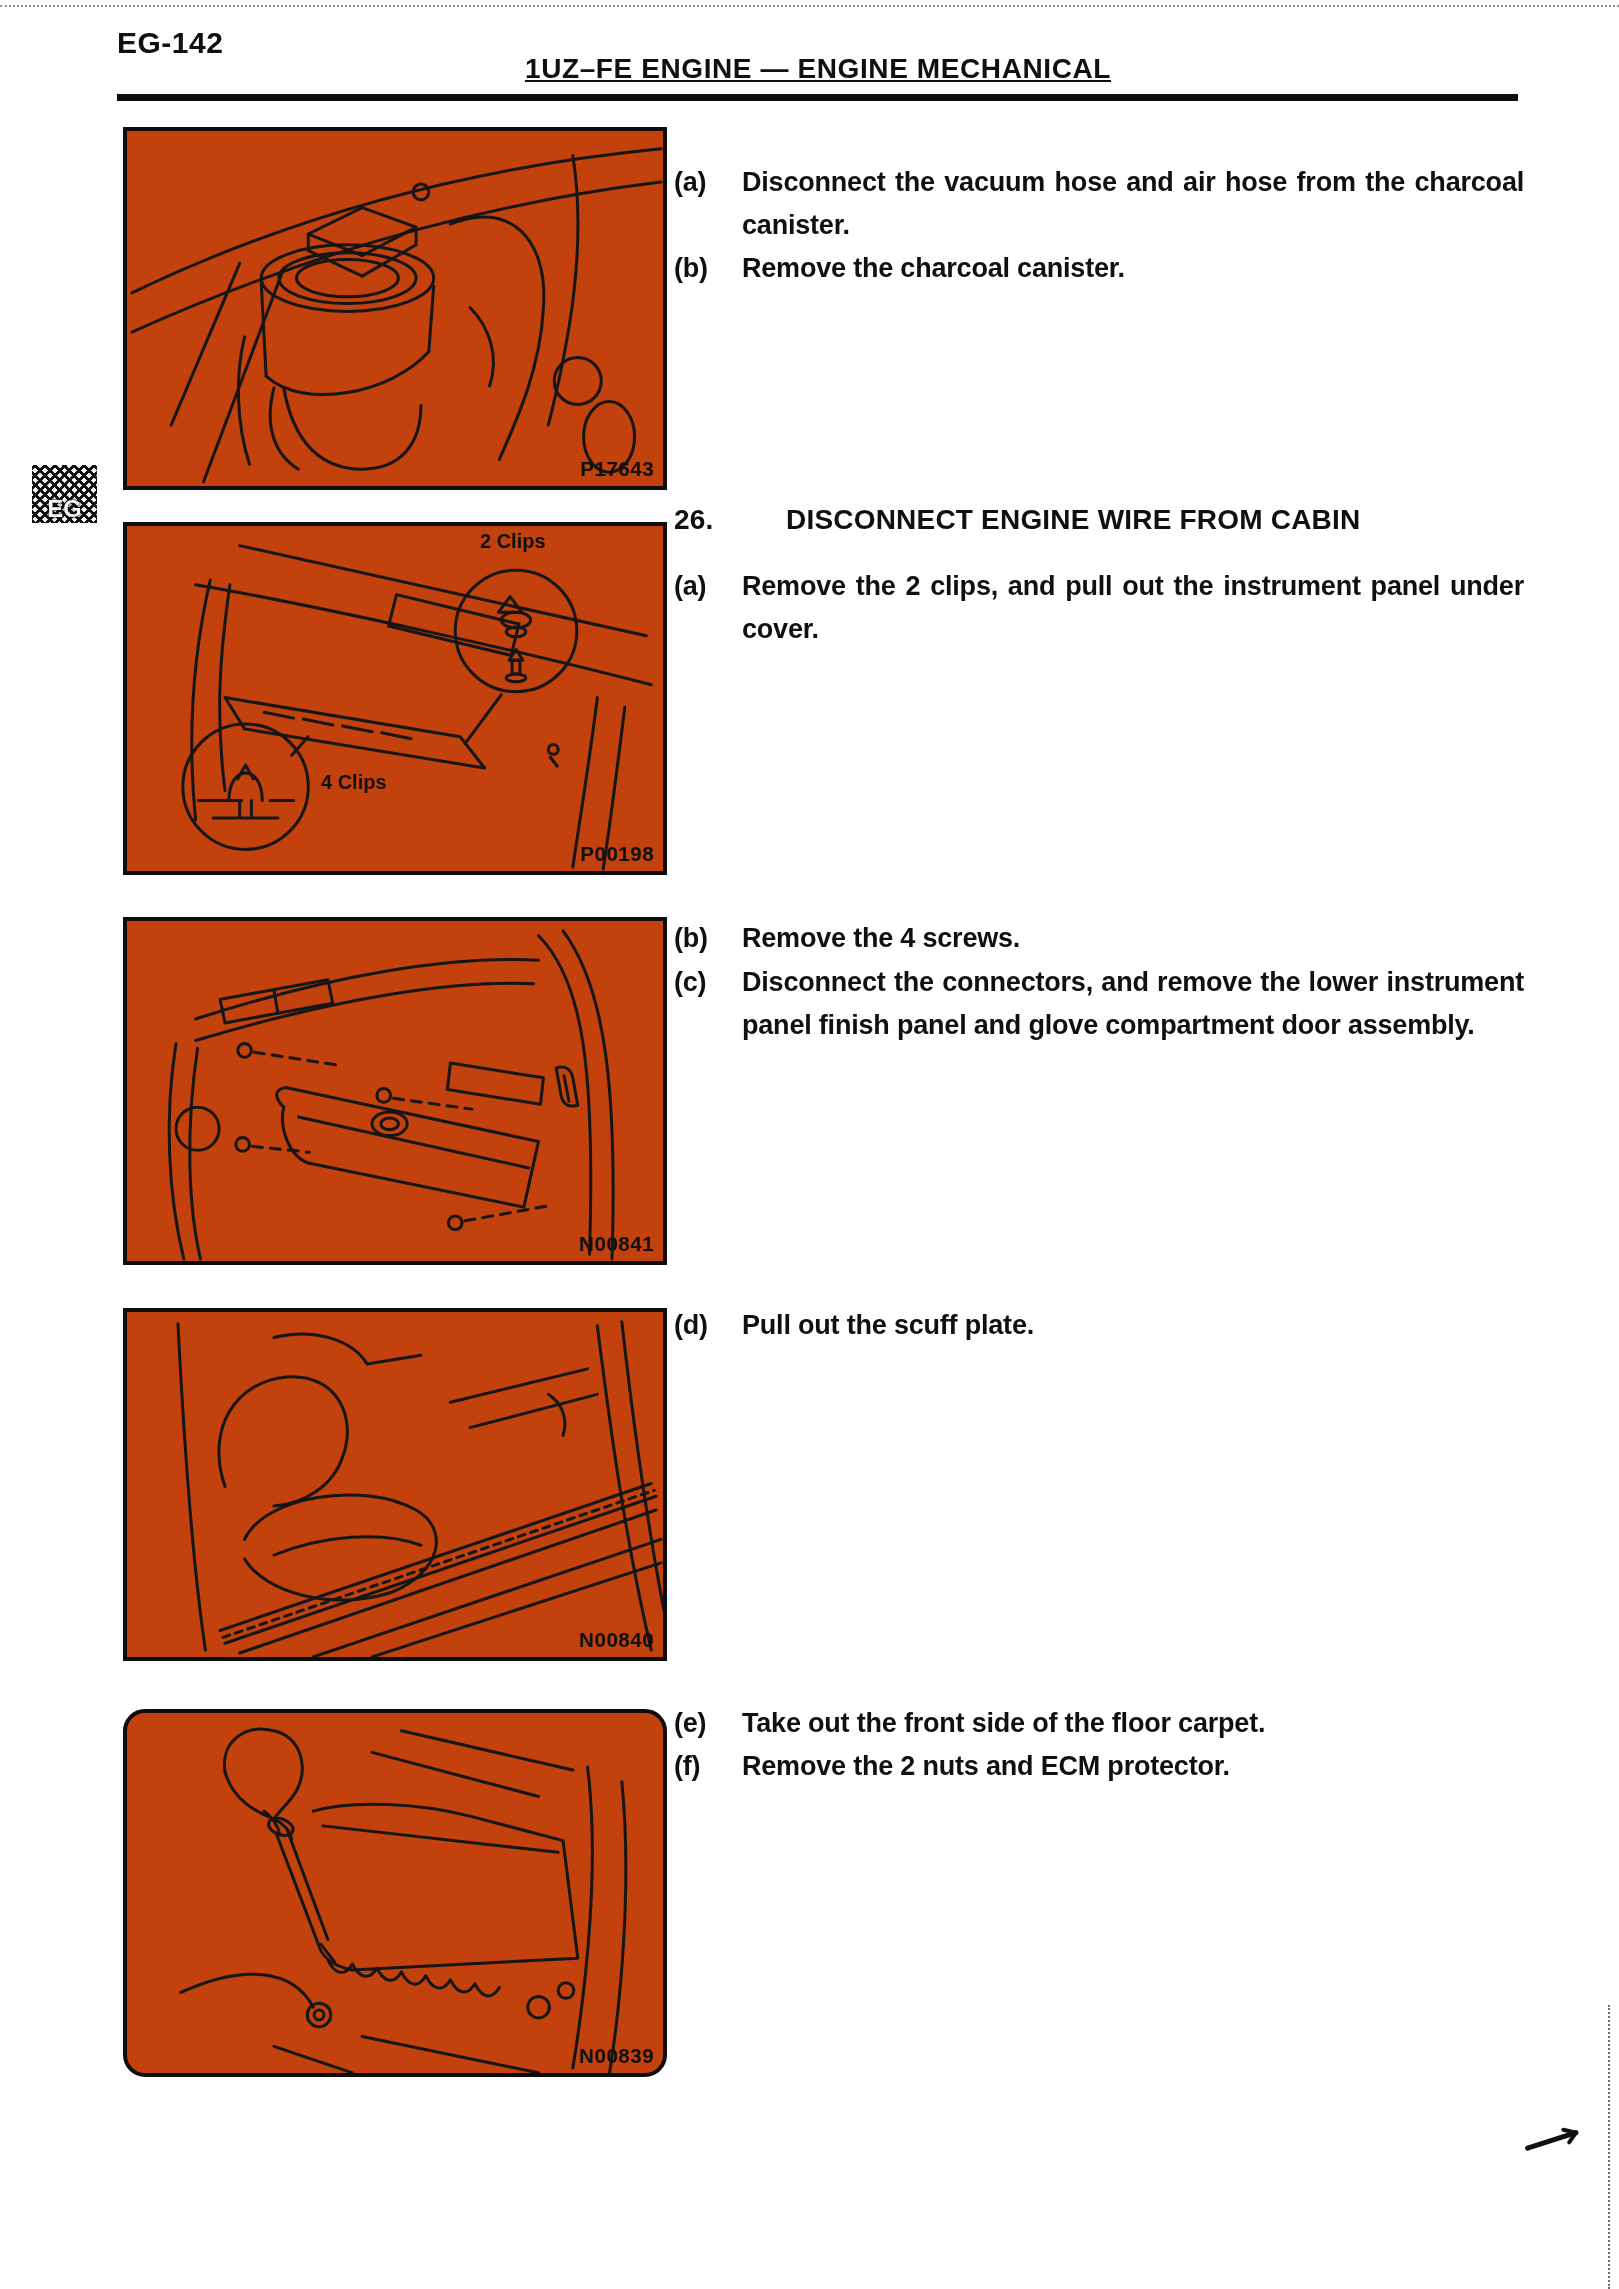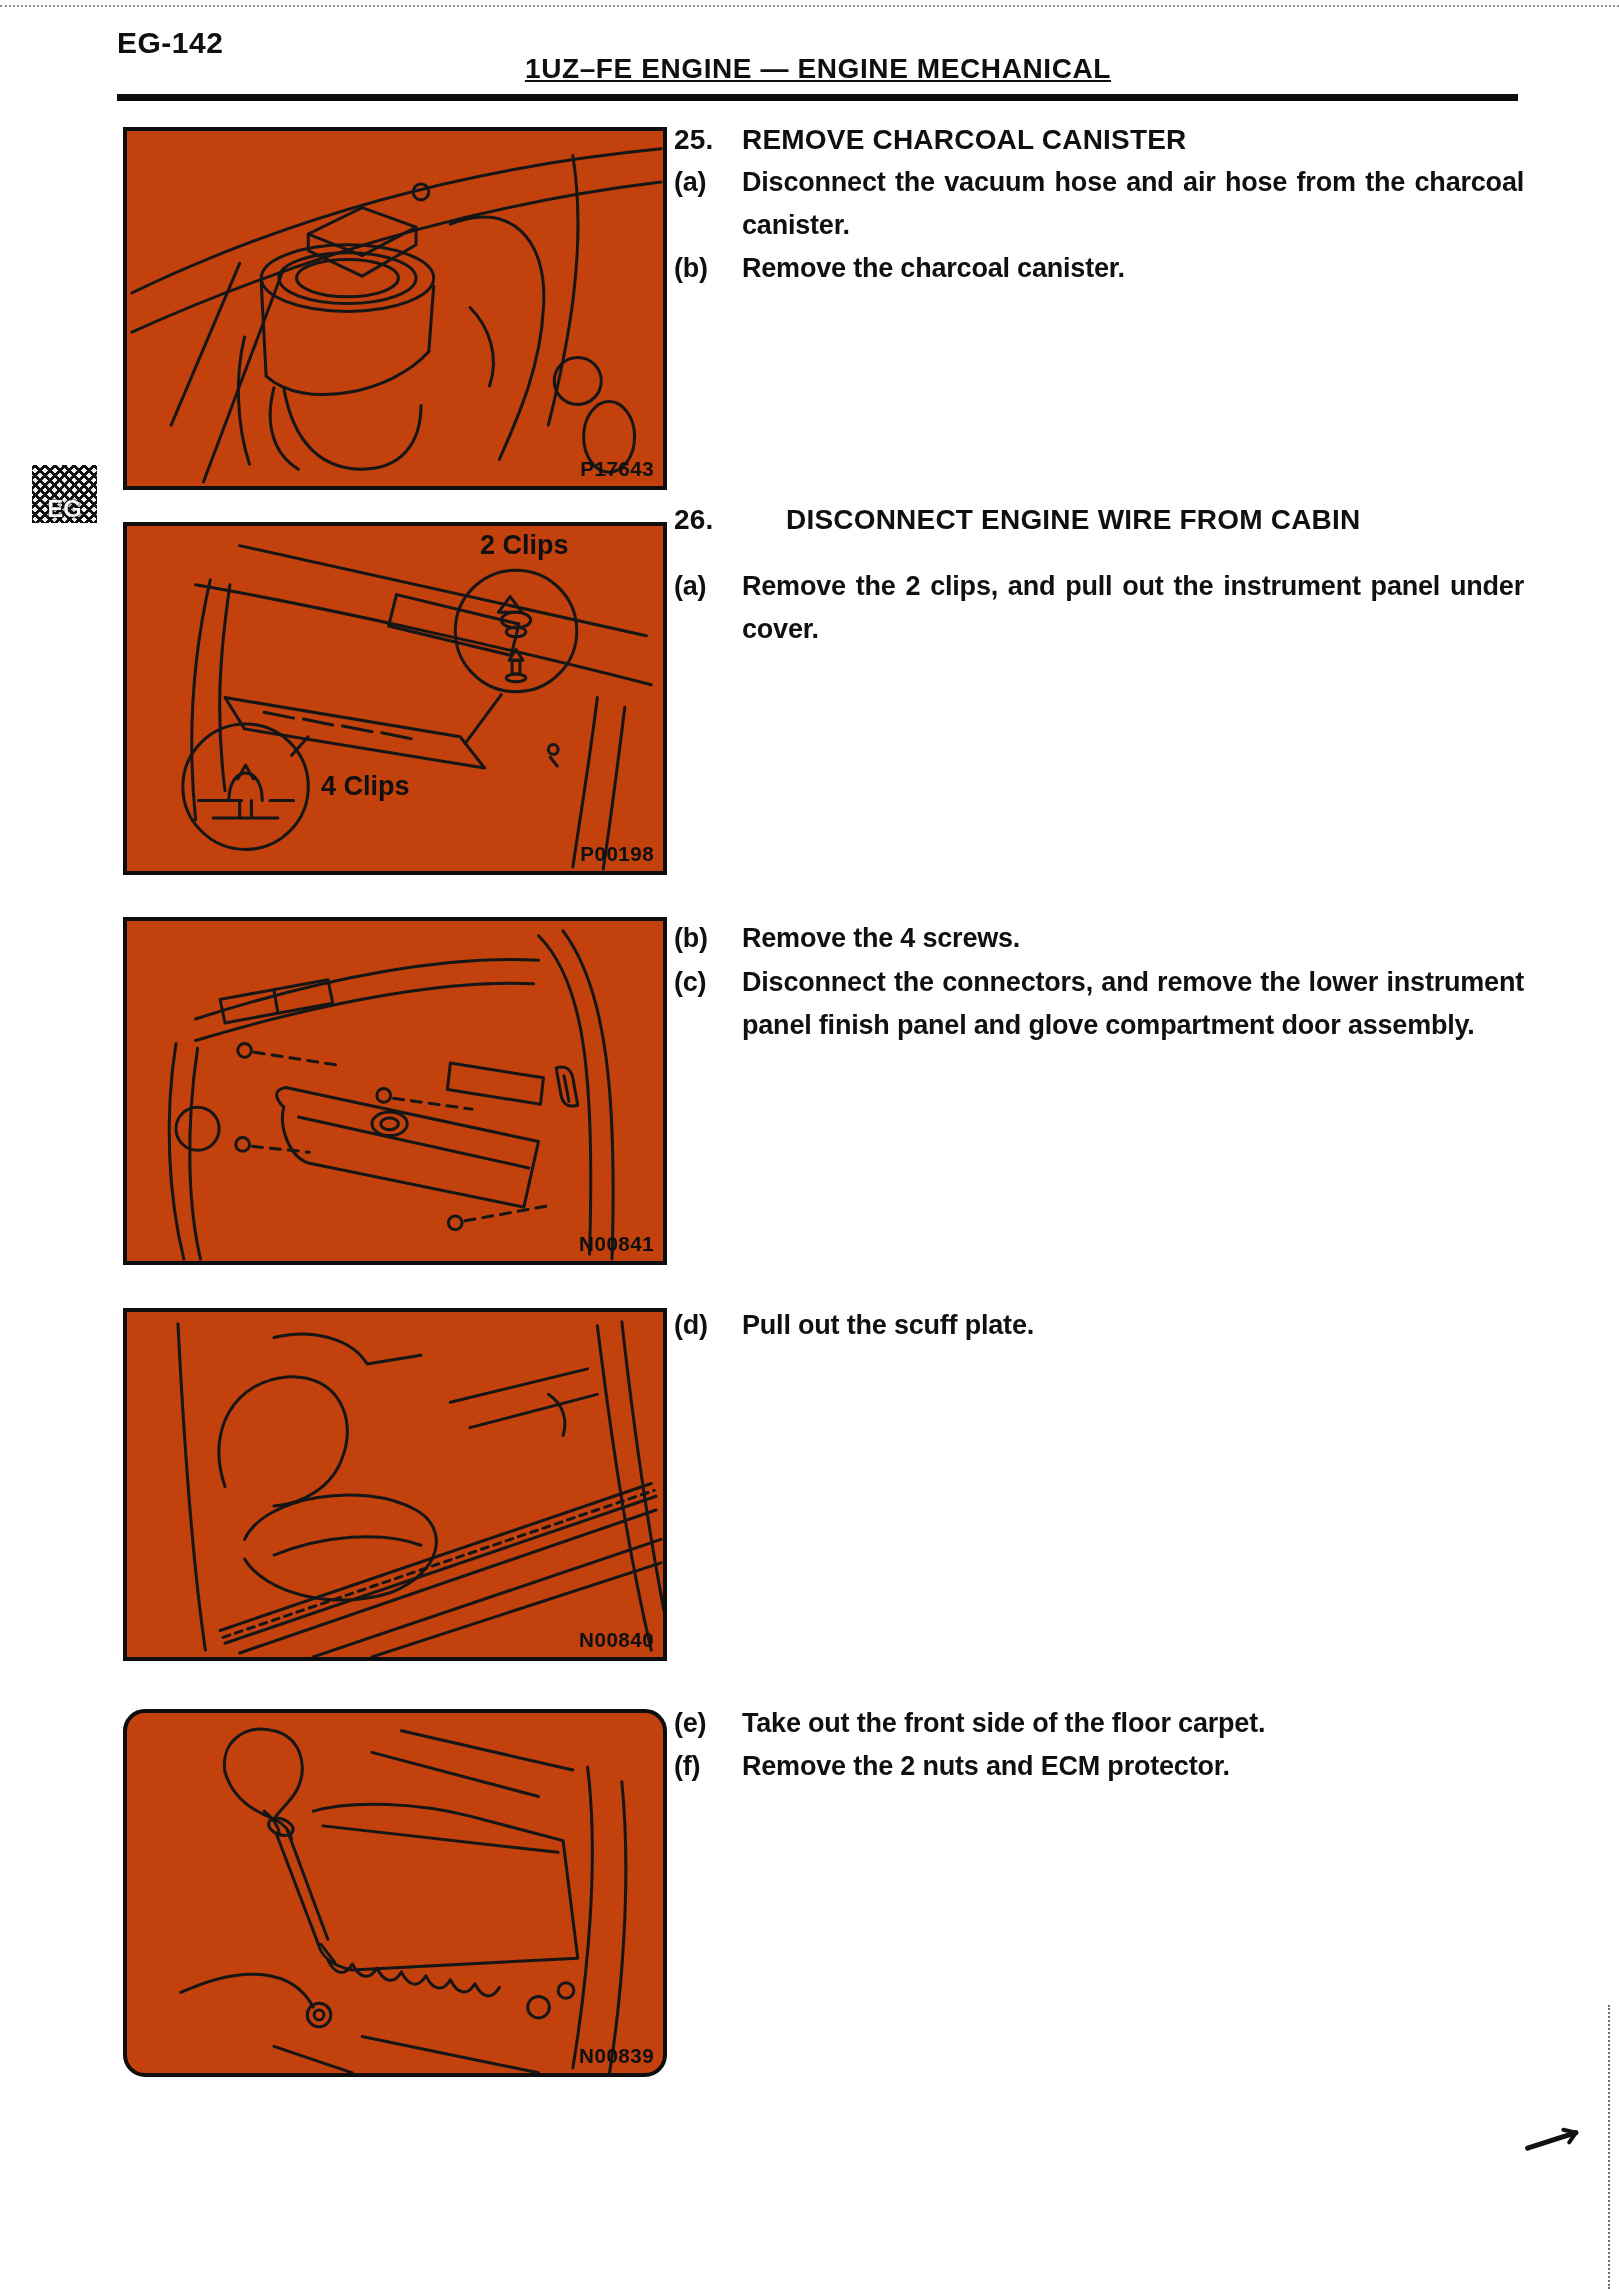--- a/index.html
+++ b/index.html
@@ -16,21 +16,21 @@
   .eg-tab{position:absolute;left:32px;top:465px;width:65px;height:58px;
         background:
           repeating-linear-gradient(45deg,#111 0 2.9px,transparent 2.9px 6.9px),
           repeating-linear-gradient(-45deg,#111 0 2.9px,transparent 2.9px 6.9px),
           #f2f2f2;
         display:flex;align-items:flex-end;justify-content:center;}
   .eg-tab span{font-size:23.5px;font-weight:bold;color:#ffffff;text-shadow:0 0 2.9px #000,0 0 2px #000;opacity:.95;}
   .figure{position:absolute;left:123px;width:536px;border:4.9px solid #0e0e0e;background:#c2410c;}
   .figure svg{display:block;}
   .fig-code{position:absolute;right:8.8px;bottom:4.9px;font-size:20.6px;font-weight:bold;letter-spacing:0.5px;}
-  .fig-label{position:absolute;font-size:27px;font-weight:bold;white-space:nowrap;}
+  .fig-label{position:absolute;font-size:20px;font-weight:bold;white-space:nowrap;}
   .sec-header{position:absolute;left:674px;width:850px;display:flex;
         font-size:28px;font-weight:bold;line-height:39px;letter-spacing:0.2px;}
   .sec-header .num{width:68px;flex:none;}
   .step{position:absolute;left:674px;width:850px;display:flex;
         font-size:27px;font-weight:bold;line-height:43px;letter-spacing:-0.2px;}
   .step .lbl{width:68px;flex:none;}
   .step .txt{width:782px;}
   .justify{text-align:justify;}
   .scan-arrow{position:absolute;left:1525px;top:2123px;}
   line,path,circle,ellipse,rect,polyline{vector-effect:non-scaling-stroke;}
@@ -185,24 +185,20 @@
       <circle cx="196" cy="308" r="12"></circle>
       <circle cx="196" cy="308" r="5"></circle>
       <path d="M250,40 L420,85"></path>
       <path d="M280,18 L455,58"></path>
       <path d="M240,330 L420,367"></path>
       <path d="M150,340 L230,367"></path>
     </svg>
     <span class="fig-code">N00839</span>
   </div>
 
-  <div class="sec-header" style="top:120px;">
-    <span class="num">25.</span>
-    <span class="title">REMOVE CHARCOAL CANISTER</span>
-  </div>
   <div class="step" style="top:161px;">
     <span class="lbl">(a)</span>
     <span class="txt justify">Disconnect the vacuum hose and air hose from the charcoal canister.</span>
   </div>
   <div class="step" style="top:247px;">
     <span class="lbl">(b)</span>
     <span class="txt">Remove the charcoal canister.</span>
   </div>
 
   <div class="sec-header" style="top:500px;gap:44px;">

